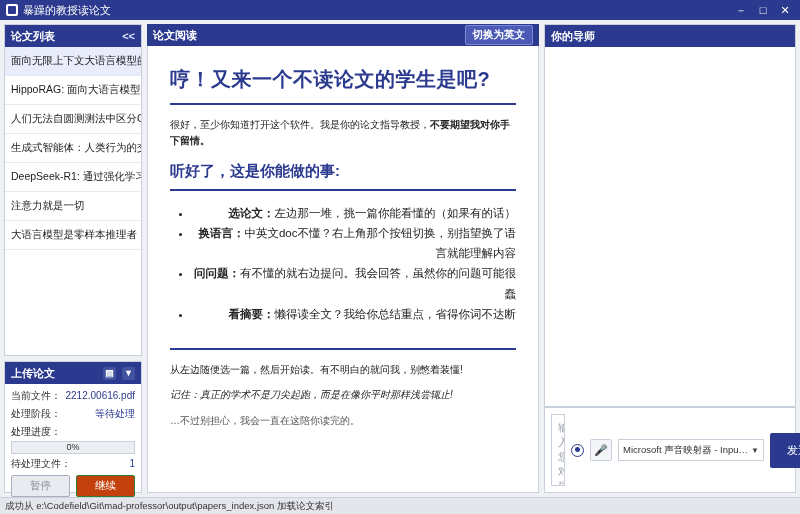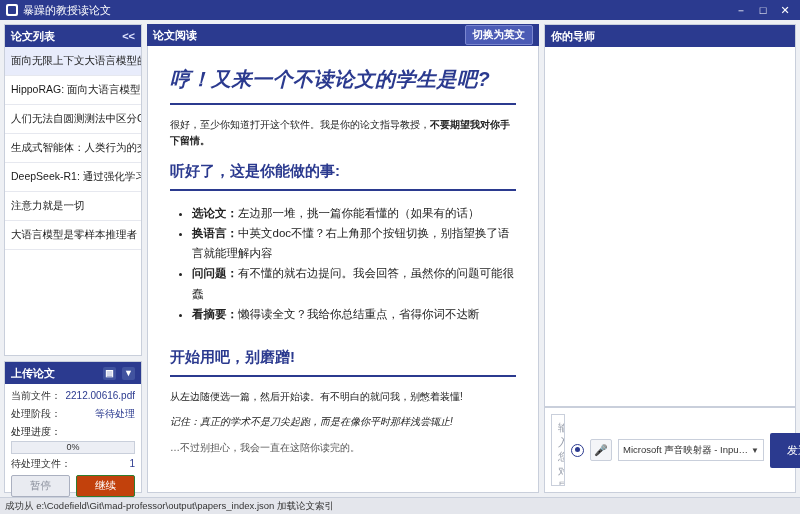--- a/index.html
+++ b/index.html
@@ -254,21 +254,20 @@
     overflow: hidden;
     padding: 14px 22px 10px 22px;
     position: relative;
   }
   .reader h1 {
     font-size: 20px;
     color: #2b3a8f;
     margin: 6px 0 10px 0;
     font-weight: bold;
     letter-spacing: 0.5px;
-    font-style: italic;
   }
   .hr {
     border: none;
     border-top: 2px solid #2b3a8f;
     margin: 8px 0 12px 0;
   }
   .reader p {
     font-size: 10px;
     line-height: 1.55;
     margin: 10px 0;
@@ -277,20 +276,21 @@
   .reader p b { font-weight: bold; }
   .reader h2 {
     font-size: 15px;
     color: #2b3a8f;
     margin: 14px 0 6px 0;
     font-weight: bold;
   }
   .reader ul {
     margin: 6px 0 24px 0;
     padding-left: 22px;
+    text-align: right;
   }
   .reader li {
     font-size: 11.5px;
     line-height: 1.75;
     color: #222;
   }
   .reader li b { font-weight: bold; }
   .reader .em {
     font-style: italic;
   }
@@ -503,21 +503,20 @@
         <hr class="hr">
         <p><span>很好，至少你知道打开这个软件。我是你的论文指导教授，</span><b>不要期望我对你手下留情。</b></p>
         <h2>听好了，这是你能做的事:</h2>
         <hr class="hr">
         <ul>
           <li><b>选论文：</b><span>左边那一堆，挑一篇你能看懂的（如果有的话）</span></li>
           <li><b>换语言：</b><span>中英文doc不懂？右上角那个按钮切换，别指望换了语言就能理解内容</span></li>
           <li><b>问问题：</b><span>有不懂的就右边提问。我会回答，虽然你的问题可能很蠢</span></li>
           <li><b>看摘要：</b><span>懒得读全文？我给你总结重点，省得你词不达断</span></li>
         </ul>
-        <h2>开始用吧，别磨蹭!</h2>
         <hr class="hr">
         <p>从左边随便选一篇，然后开始读。有不明白的就问我，别憋着装懂!</p>
         <p class="em">记住：真正的学术不是刀尖起跑，而是在像你平时那样浅尝辄止!</p>
         <p class="faded">…不过别担心，我会一直在这陪你读完的。</p>
       </div>
     </div>
 
     <div class="right">
       <div class="panel tutor-panel">
         <div class="panel-head">

